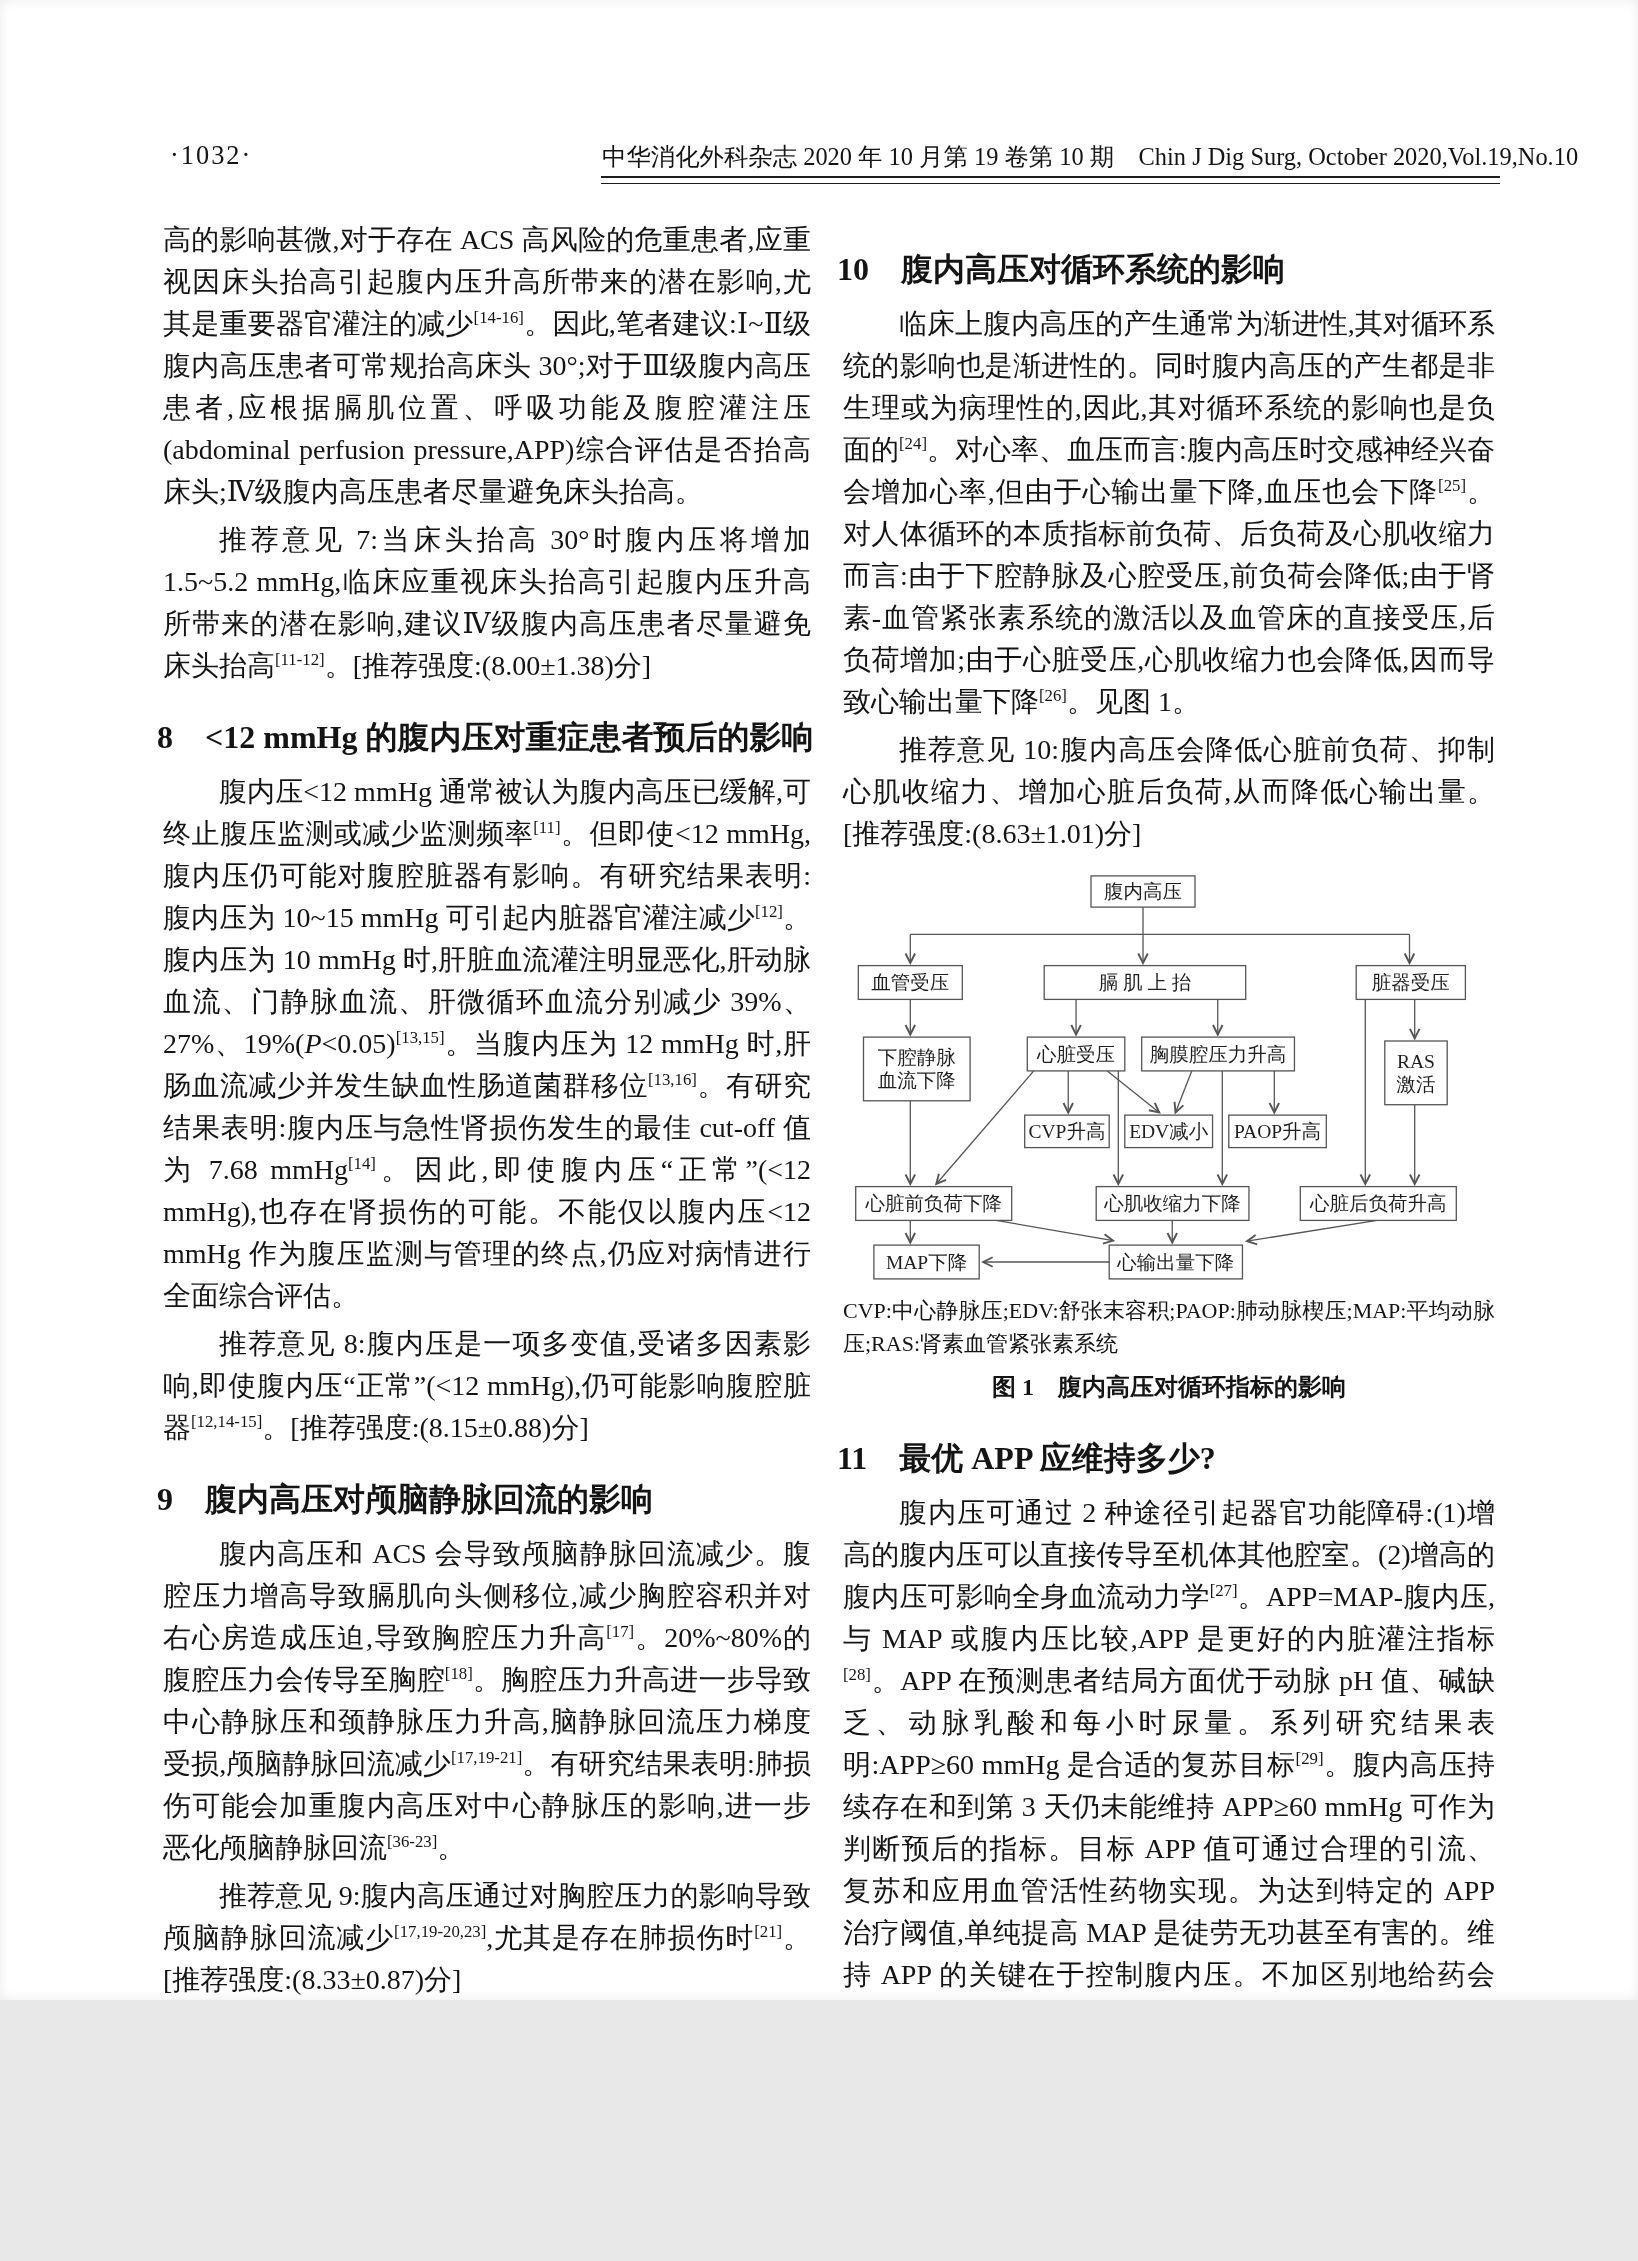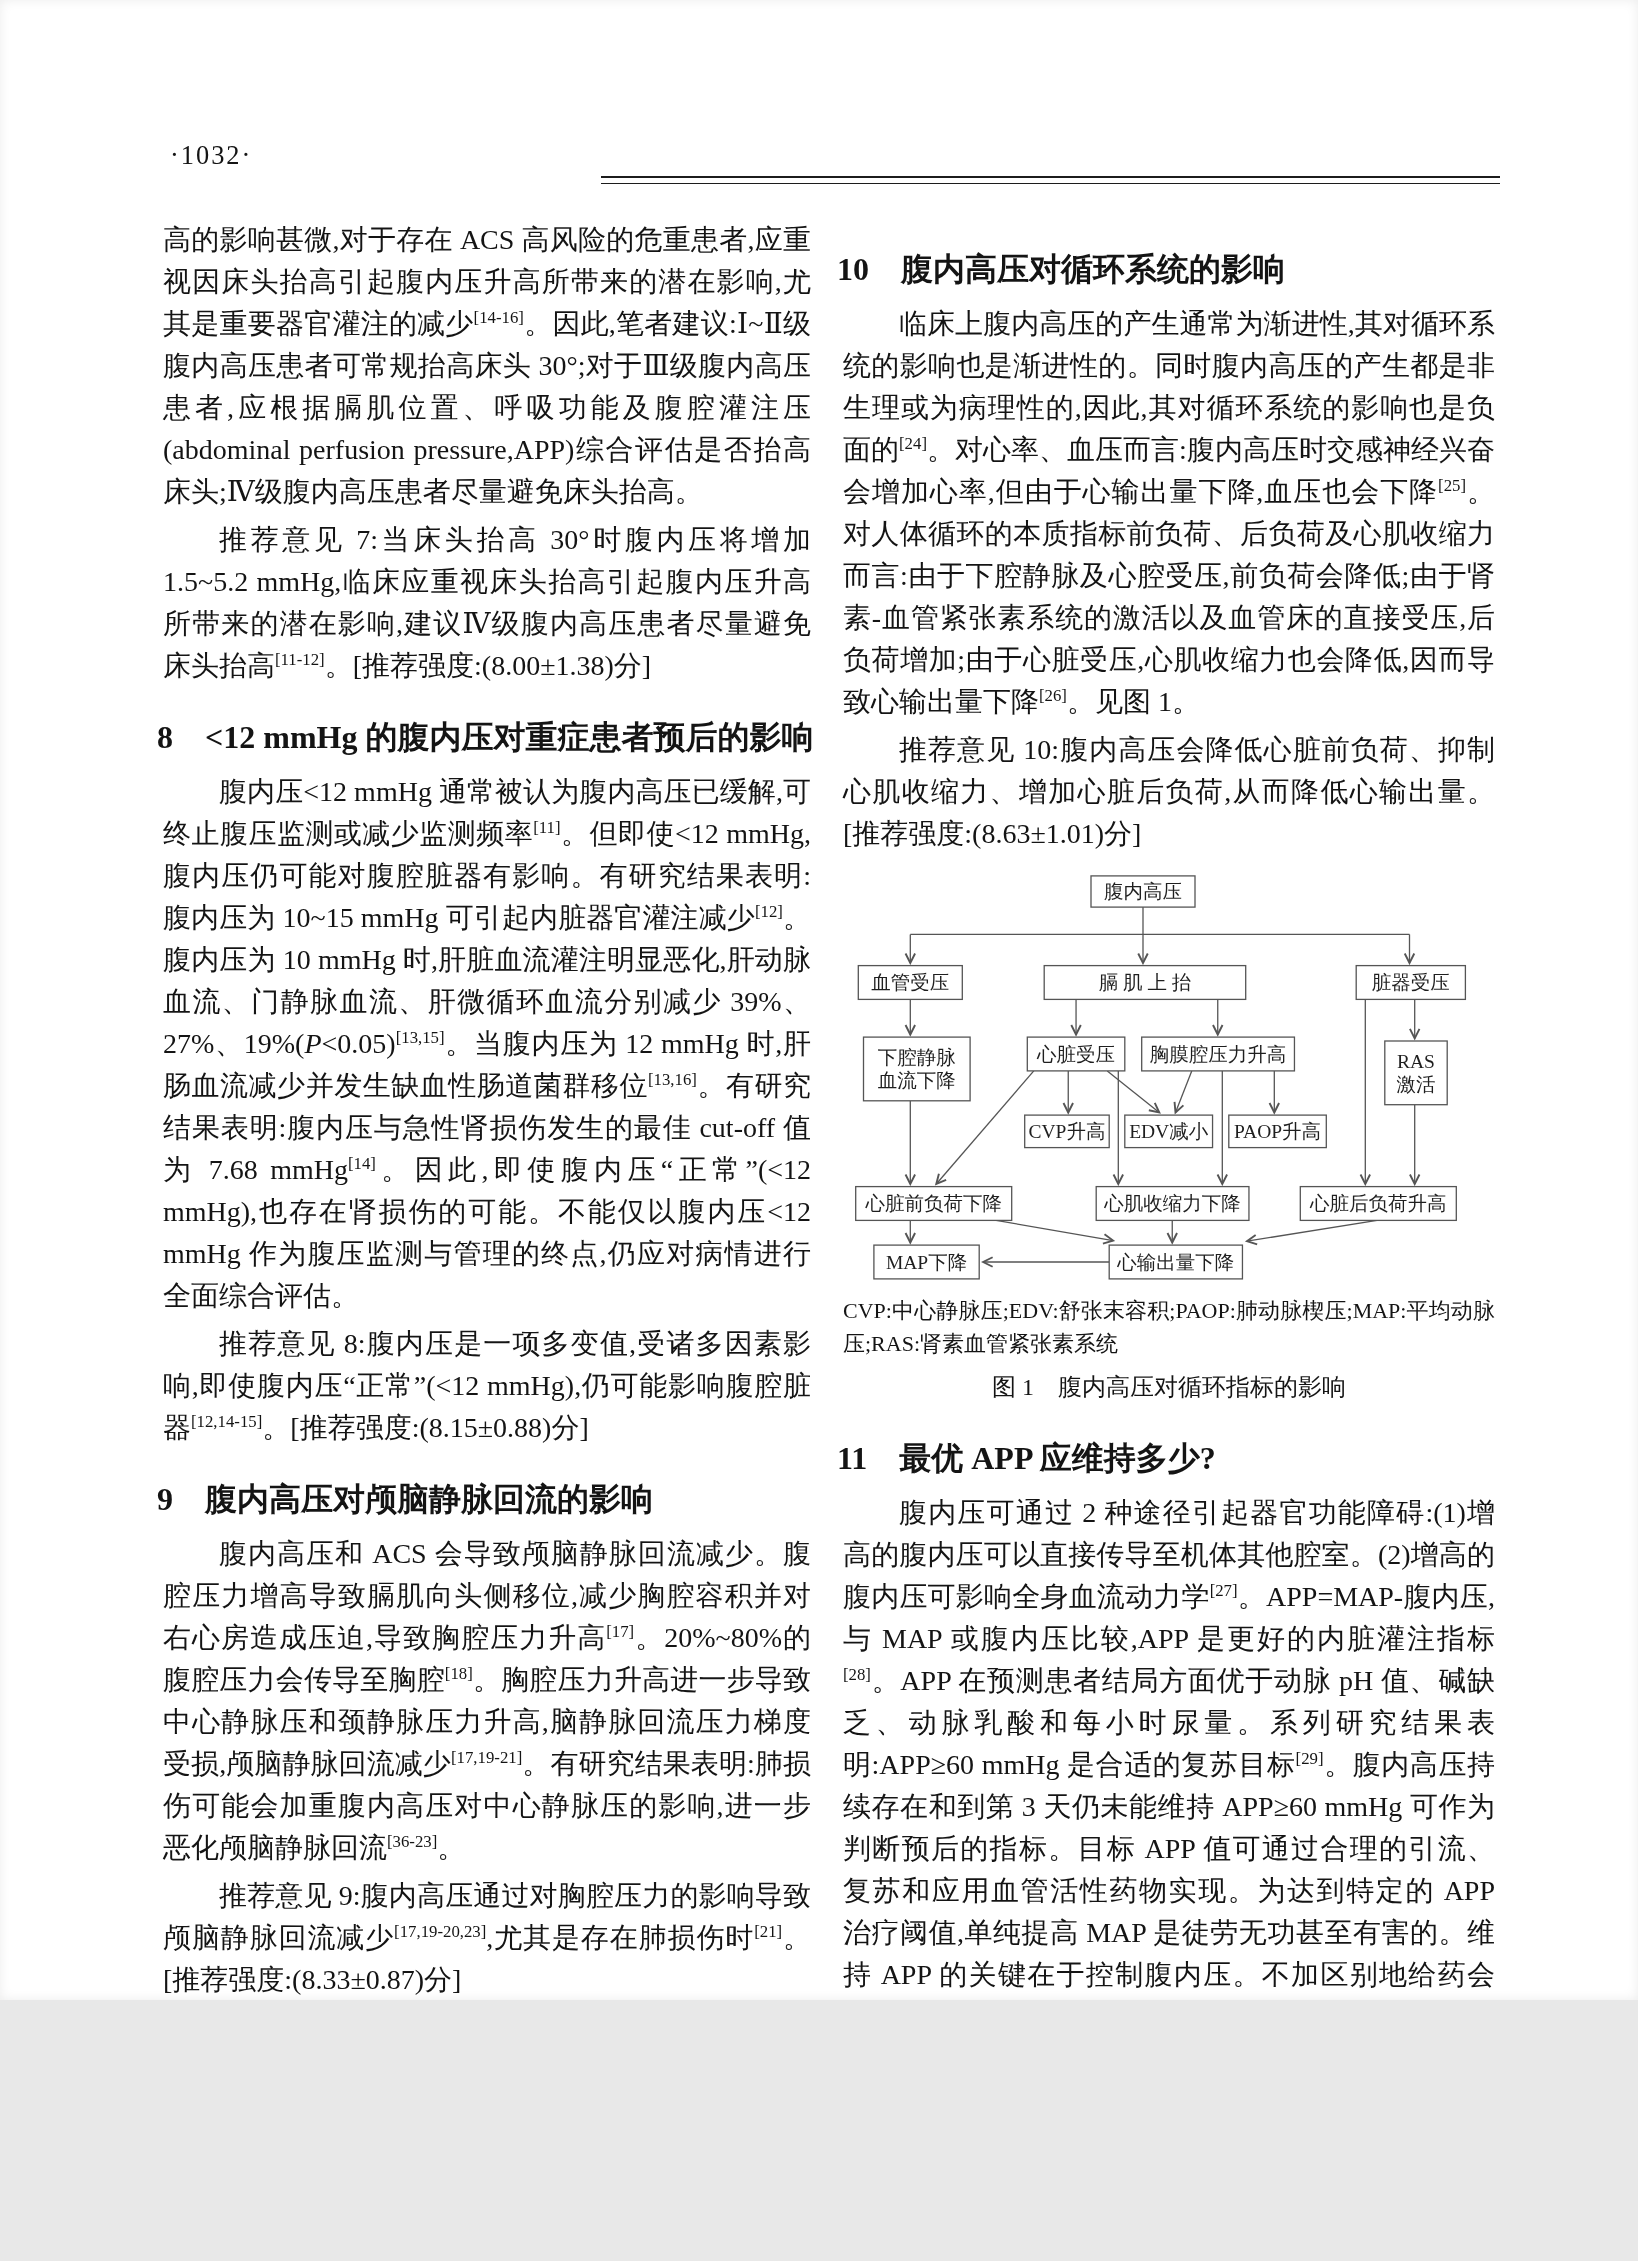--- a/index.html
+++ b/index.html
@@ -21,35 +21,36 @@
   .col p{margin:6px;}
   .col p.indent{text-indent:2em;}
   .col p.bold{font-weight:400;}
   .col h3{font-size:32px; line-height:42px; font-weight:700; margin:29px 0 13.2px 0;}
   .col > :first-child{margin-top:0;}
   sup{font-size:0.60em; line-height:0; vertical-align:super; letter-spacing:0;}
   
   .figure{margin-top:17px;}
   .figure svg{display:block; margin:0 auto;}
   .fig-caption{font-size:22px; line-height:33px; text-align:justify; margin-top:12px;}
-  .fig-title{font-size:24px; font-weight:400; text-align:center; margin:9.2px 0 18.5px 0;}
+  .fig-title{font-size:24px; font-weight:700; text-align:center; margin:9.2px 0 18.5px 0;}
   
   .scan-band{
     position:absolute; left:0; top:2103px; width:1638px; height:158px;
     background-image:radial-gradient(circle,#d8d8d8 0.9px, rgba(255,255,255,0) 1.2px);
     background-size:8.6px 7.3px; opacity:.55; border-top:0.7px solid #ececec;
     pointer-events:none;
   }
 </style>
 </head>
 <body>
 
 <div class="page">
 
   <div class="pageno">·1032·</div>
+  <div class="journal">中华消化外科杂志 2020 年 10 月第 19 卷第 10 期　Chin J Dig Surg, October 2020,Vol.19,No.10</div>
   <div class="hrule"></div>
 
   <div class="col col-left" id="col-left">
       <p class="body">高的影响甚微,对于存在 ACS 高风险的危重患者,应重视因床头抬高引起腹内压升高所带来的潜在影响,尤其是重要器官灌注的减少<sup>[14-16]</sup>。因此,笔者建议:Ⅰ~Ⅱ级腹内高压患者可常规抬高床头 30°;对于Ⅲ级腹内高压患者,应根据膈肌位置、呼吸功能及腹腔灌注压(abdominal perfusion pressure,APP)综合评估是否抬高床头;Ⅳ级腹内高压患者尽量避免床头抬高。</p>
       <p class="bold indent">推荐意见 7:当床头抬高 30°时腹内压将增加 1.5~5.2 mmHg,临床应重视床头抬高引起腹内压升高所带来的潜在影响,建议Ⅳ级腹内高压患者尽量避免床头抬高<sup>[11-12]</sup>。[推荐强度:(8.00±1.38)分]</p>
       <h3 class="heading">8　&lt;12 mmHg 的腹内压对重症患者预后的影响</h3>
       <p class="body indent">腹内压&lt;12 mmHg 通常被认为腹内高压已缓解,可终止腹压监测或减少监测频率<sup>[11]</sup>。但即使&lt;12 mmHg,腹内压仍可能对腹腔脏器有影响。有研究结果表明:腹内压为 10~15 mmHg 可引起内脏器官灌注减少<sup>[12]</sup>。腹内压为 10 mmHg 时,肝脏血流灌注明显恶化,肝动脉血流、门静脉血流、肝微循环血流分别减少 39%、27%、19%(<i>P</i>&lt;0.05)<sup>[13,15]</sup>。当腹内压为 12 mmHg 时,肝肠血流减少并发生缺血性肠道菌群移位<sup>[13,16]</sup>。有研究结果表明:腹内压与急性肾损伤发生的最佳 cut-off 值为 7.68 mmHg<sup>[14]</sup>。因此,即使腹内压“正常”(&lt;12 mmHg),也存在肾损伤的可能。不能仅以腹内压&lt;12 mmHg 作为腹压监测与管理的终点,仍应对病情进行全面综合评估。</p>
       <p class="bold indent">推荐意见 8:腹内压是一项多变值,受诸多因素影响,即使腹内压“正常”(&lt;12 mmHg),仍可能影响腹腔脏器<sup>[12,14-15]</sup>。[推荐强度:(8.15±0.88)分]</p>
       <h3 class="heading">9　腹内高压对颅脑静脉回流的影响</h3>
       <p class="body indent">腹内高压和 ACS 会导致颅脑静脉回流减少。腹腔压力增高导致膈肌向头侧移位,减少胸腔容积并对右心房造成压迫,导致胸腔压力升高<sup>[17]</sup>。20%~80%的腹腔压力会传导至胸腔<sup>[18]</sup>。胸腔压力升高进一步导致中心静脉压和颈静脉压力升高,脑静脉回流压力梯度受损,颅脑静脉回流减少<sup>[17,19-21]</sup>。有研究结果表明:肺损伤可能会加重腹内高压对中心静脉压的影响,进一步恶化颅脑静脉回流<sup>[36-23]</sup>。</p>

